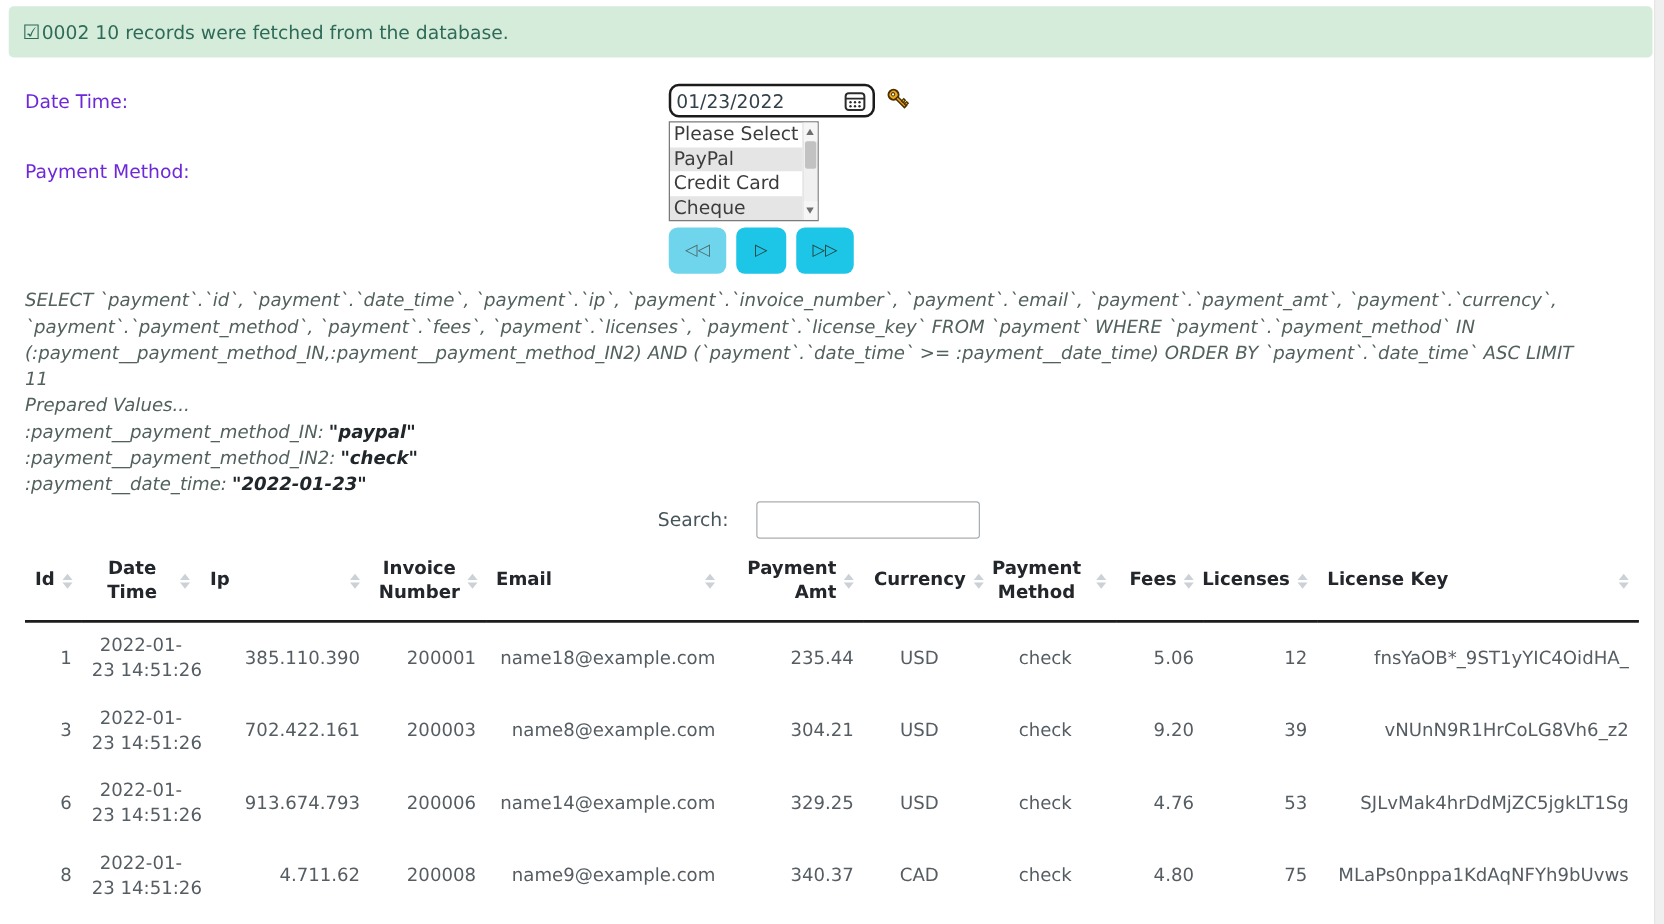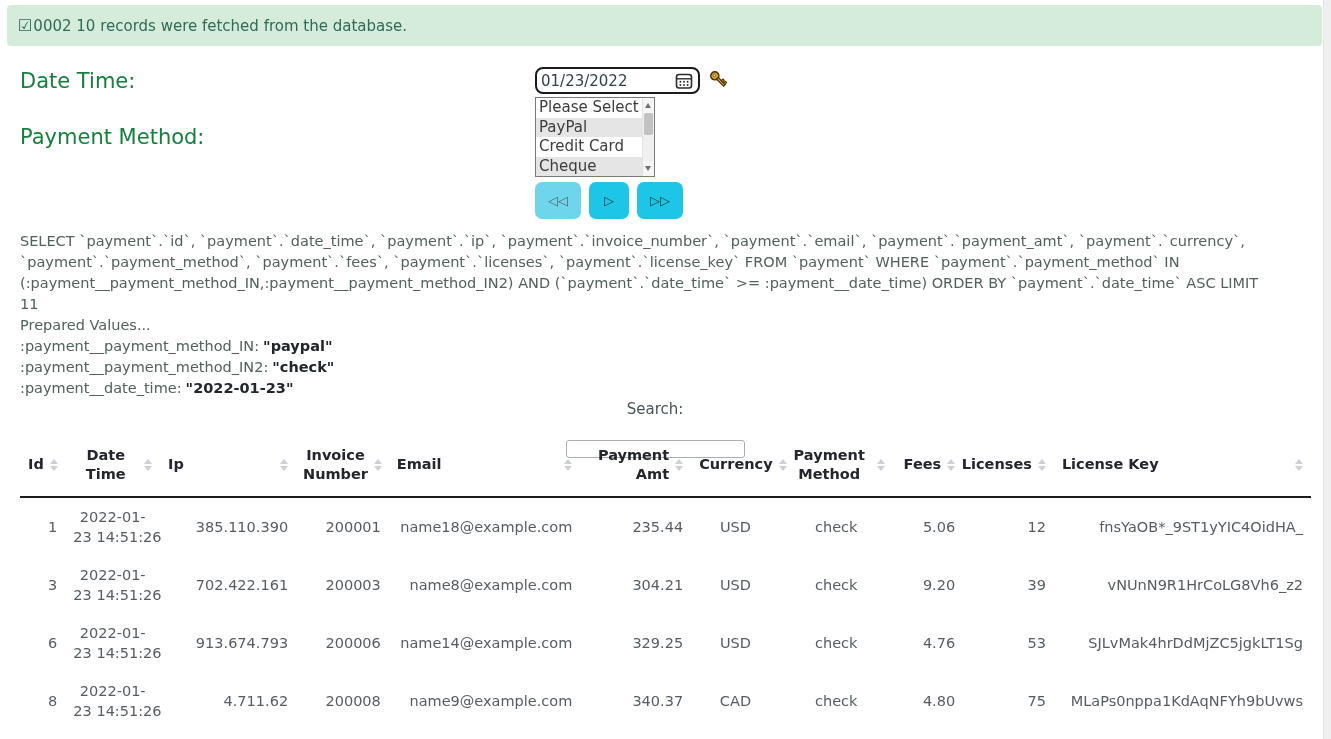--- a/index.html
+++ b/index.html
@@ -20,21 +20,21 @@
     padding:11px 11px;
     border-radius:4px;
     height:41px;
     display:flex; align-items:center;
   }
   .alert .chk { font-size:16px; margin-right:1px; }
 
   
   .form { margin-top:21px; }
   .frow { display:flex; align-items:center; }
-  .flabel { width:535px; padding-left:20px; font-size:21px; color:#15803d; }
+  .flabel { width:535px; padding-left:20px; font-size:15px; color:#6d28d9; }
   .fctrl { display:flex; align-items:center; }
 
   .tbox {
     border:2px solid #1b1b1b; border-radius:8px; background:#fff;
     height:27px; display:flex; align-items:center; position:relative;
   }
   .tbox input {
     border:none; outline:none; background:transparent;
     font-family:inherit; font-size:15px; color:#33424a;
     padding:0 4px; width:100%; height:100%;
@@ -71,25 +71,25 @@
   .pbtn {
     height:37px; border:none; border-radius:7px; background:#1dc5e7;
     font-family:inherit; font-size:13px; color:#24413a; cursor:pointer;
     display:flex; align-items:center; justify-content:center;
   }
   .pbtn.first { width:46px; background:#6fd5ec; color:#4e6a6a; }
   .pbtn.next { width:40px; }
   .pbtn.last { width:46px; }
 
   
-  .sqlblock { margin:12px 20px 0; width:1250px; font-size:14.5px; line-height:21px; color:#52615e; }
+  .sqlblock { margin:12px 20px 0; width:1250px; font-size:14.5px; line-height:21px; color:#52615e;font-style:italic; }
   .pv b { color:#20262a; margin-left:4px; font-weight:bold; }
 
   
-  .searchrow { margin:1px 21px 0 0; height:31px; display:flex; justify-content:space-between; align-items:center; gap:22px;flex-direction:column; }
+  .searchrow { margin:1px 21px 0 0; height:31px; display:flex; justify-content:center; align-items:center; gap:22px; }
   .searchrow label { font-size:15px; color:#46555a; }
   .searchrow input {
     width:179px; height:30px; border:1px solid #a9aeb3; border-radius:3px;
     font-family:inherit; font-size:14px; color:#333; padding:0 6px; outline:none; background:#fff;
   }
 
   
   table { table-layout:fixed; width:1291px; margin:9px 20px 0; border-collapse:collapse; }
   thead th { border-bottom:2px solid #1d1d1d; padding:6px 8px 12px; vertical-align:middle; font-size:14.5px; color:#23262b; }
   .h { display:flex; align-items:center; font-weight:bold; line-height:1.3; }

